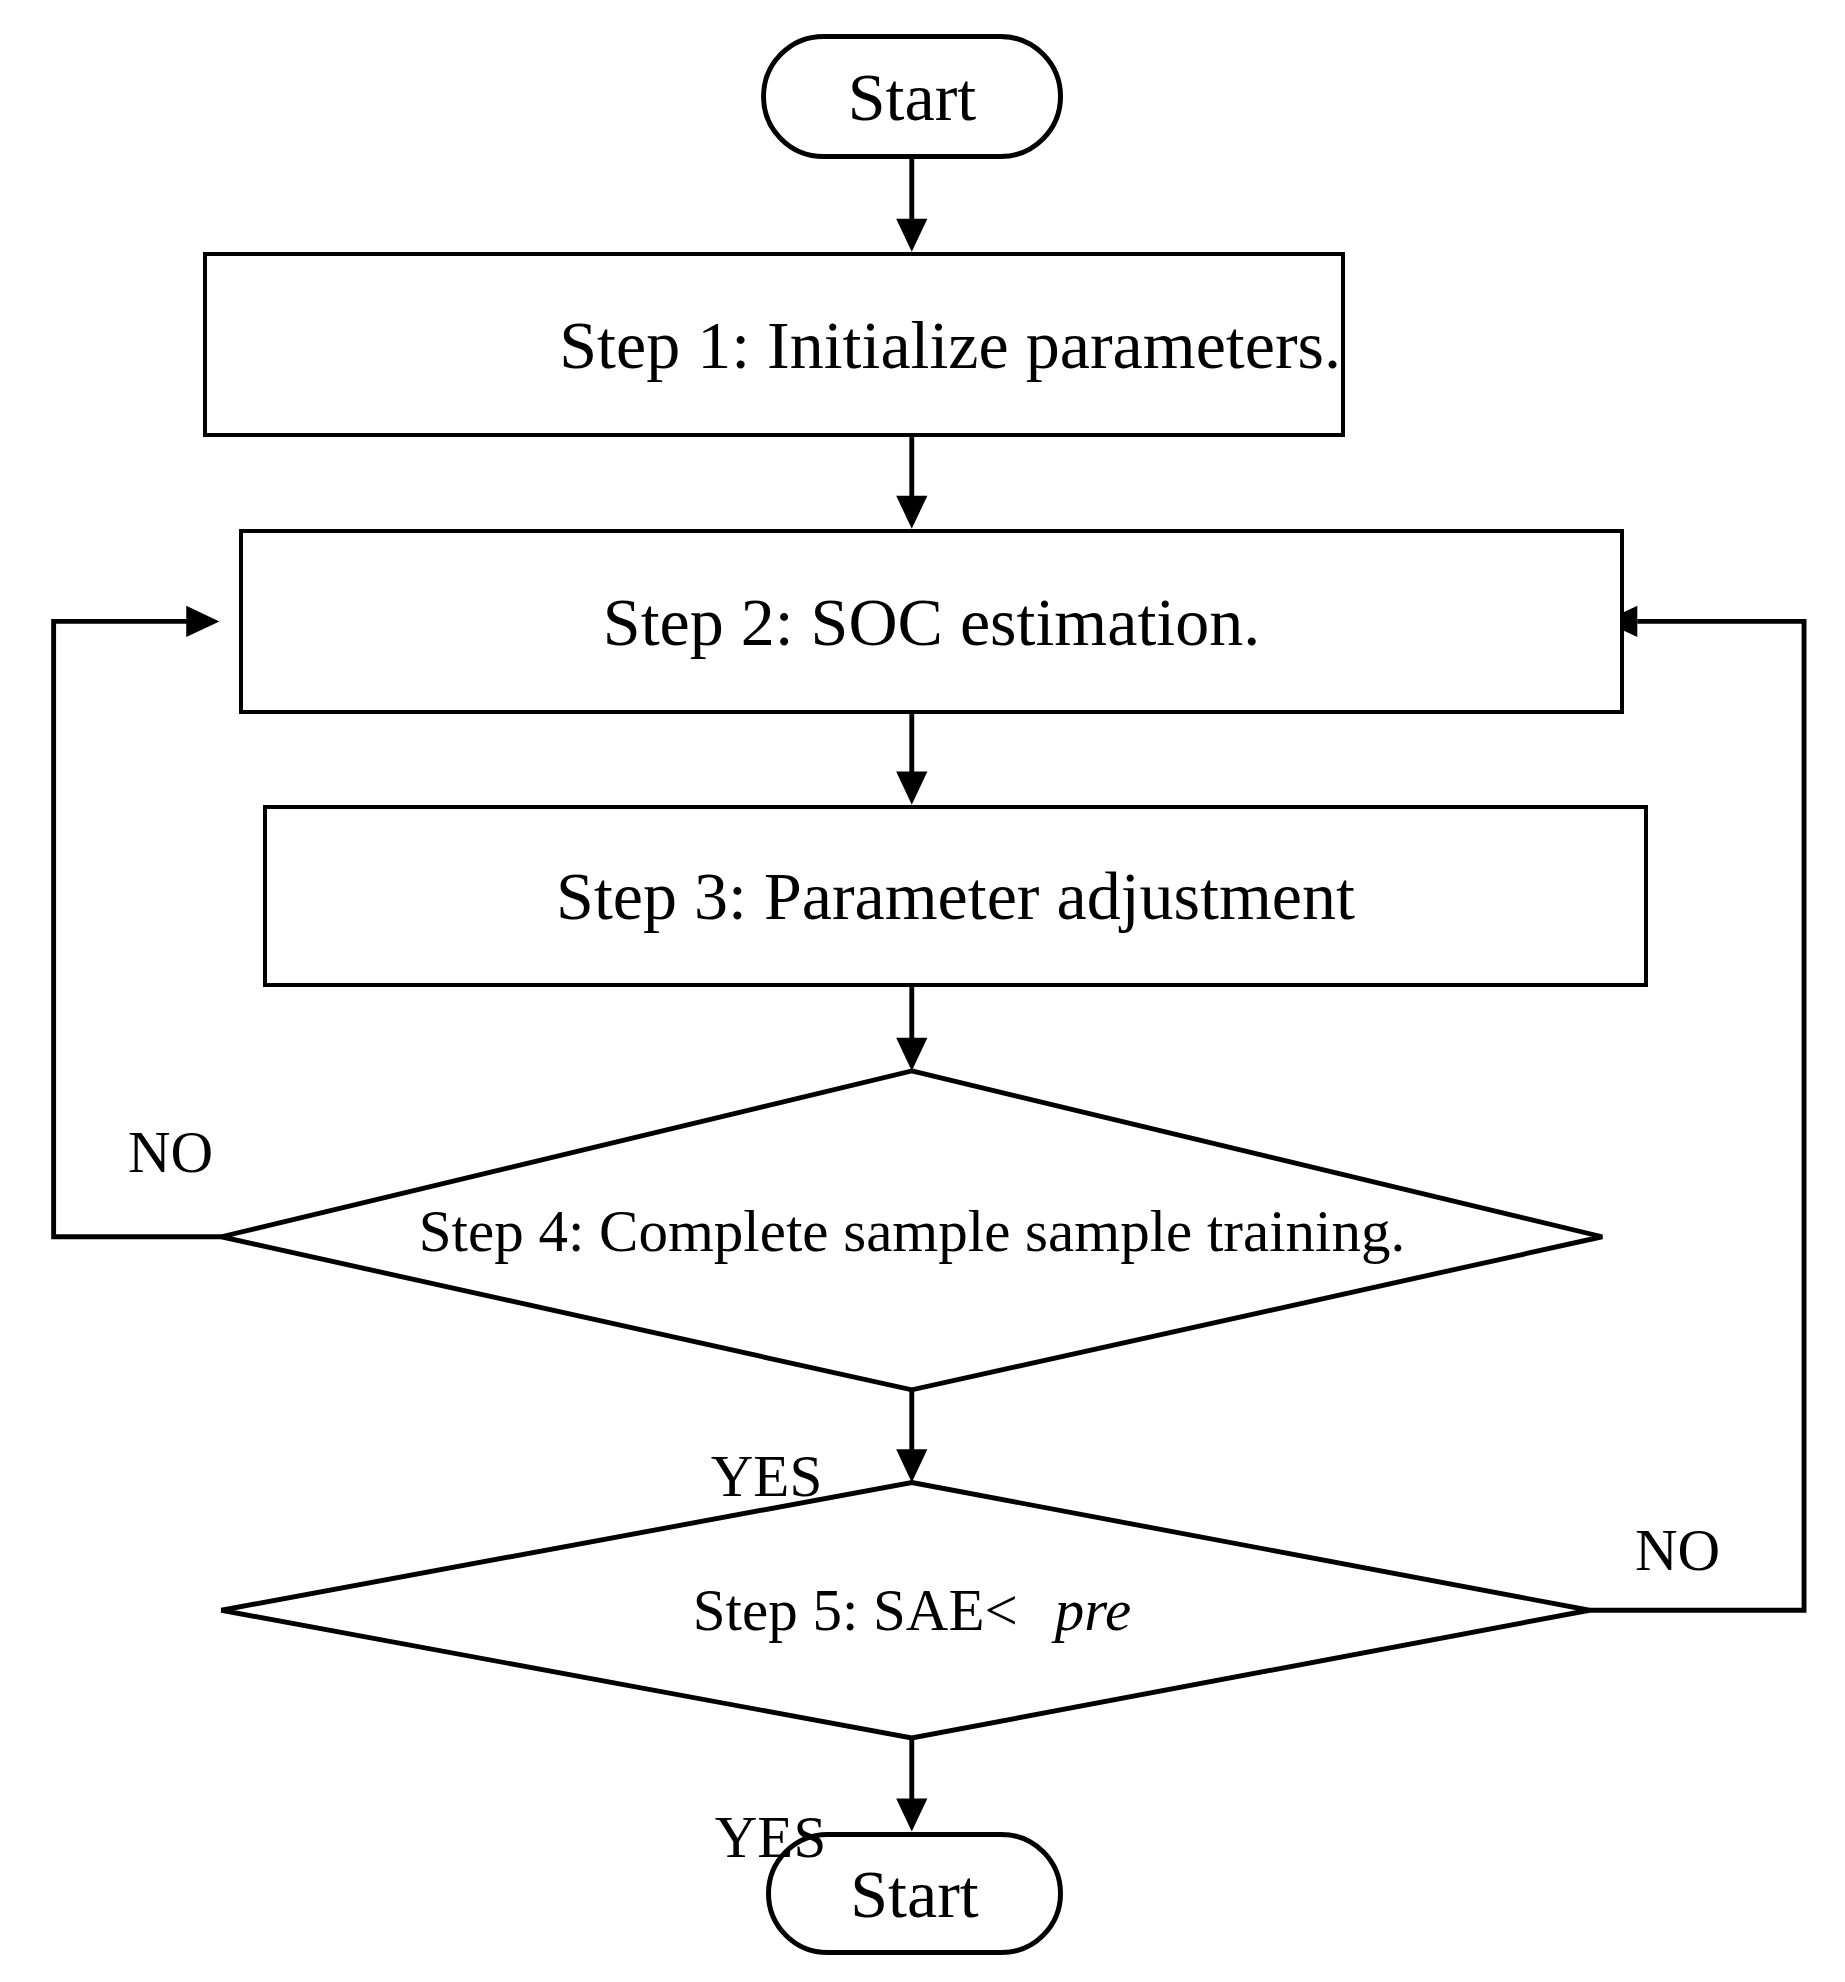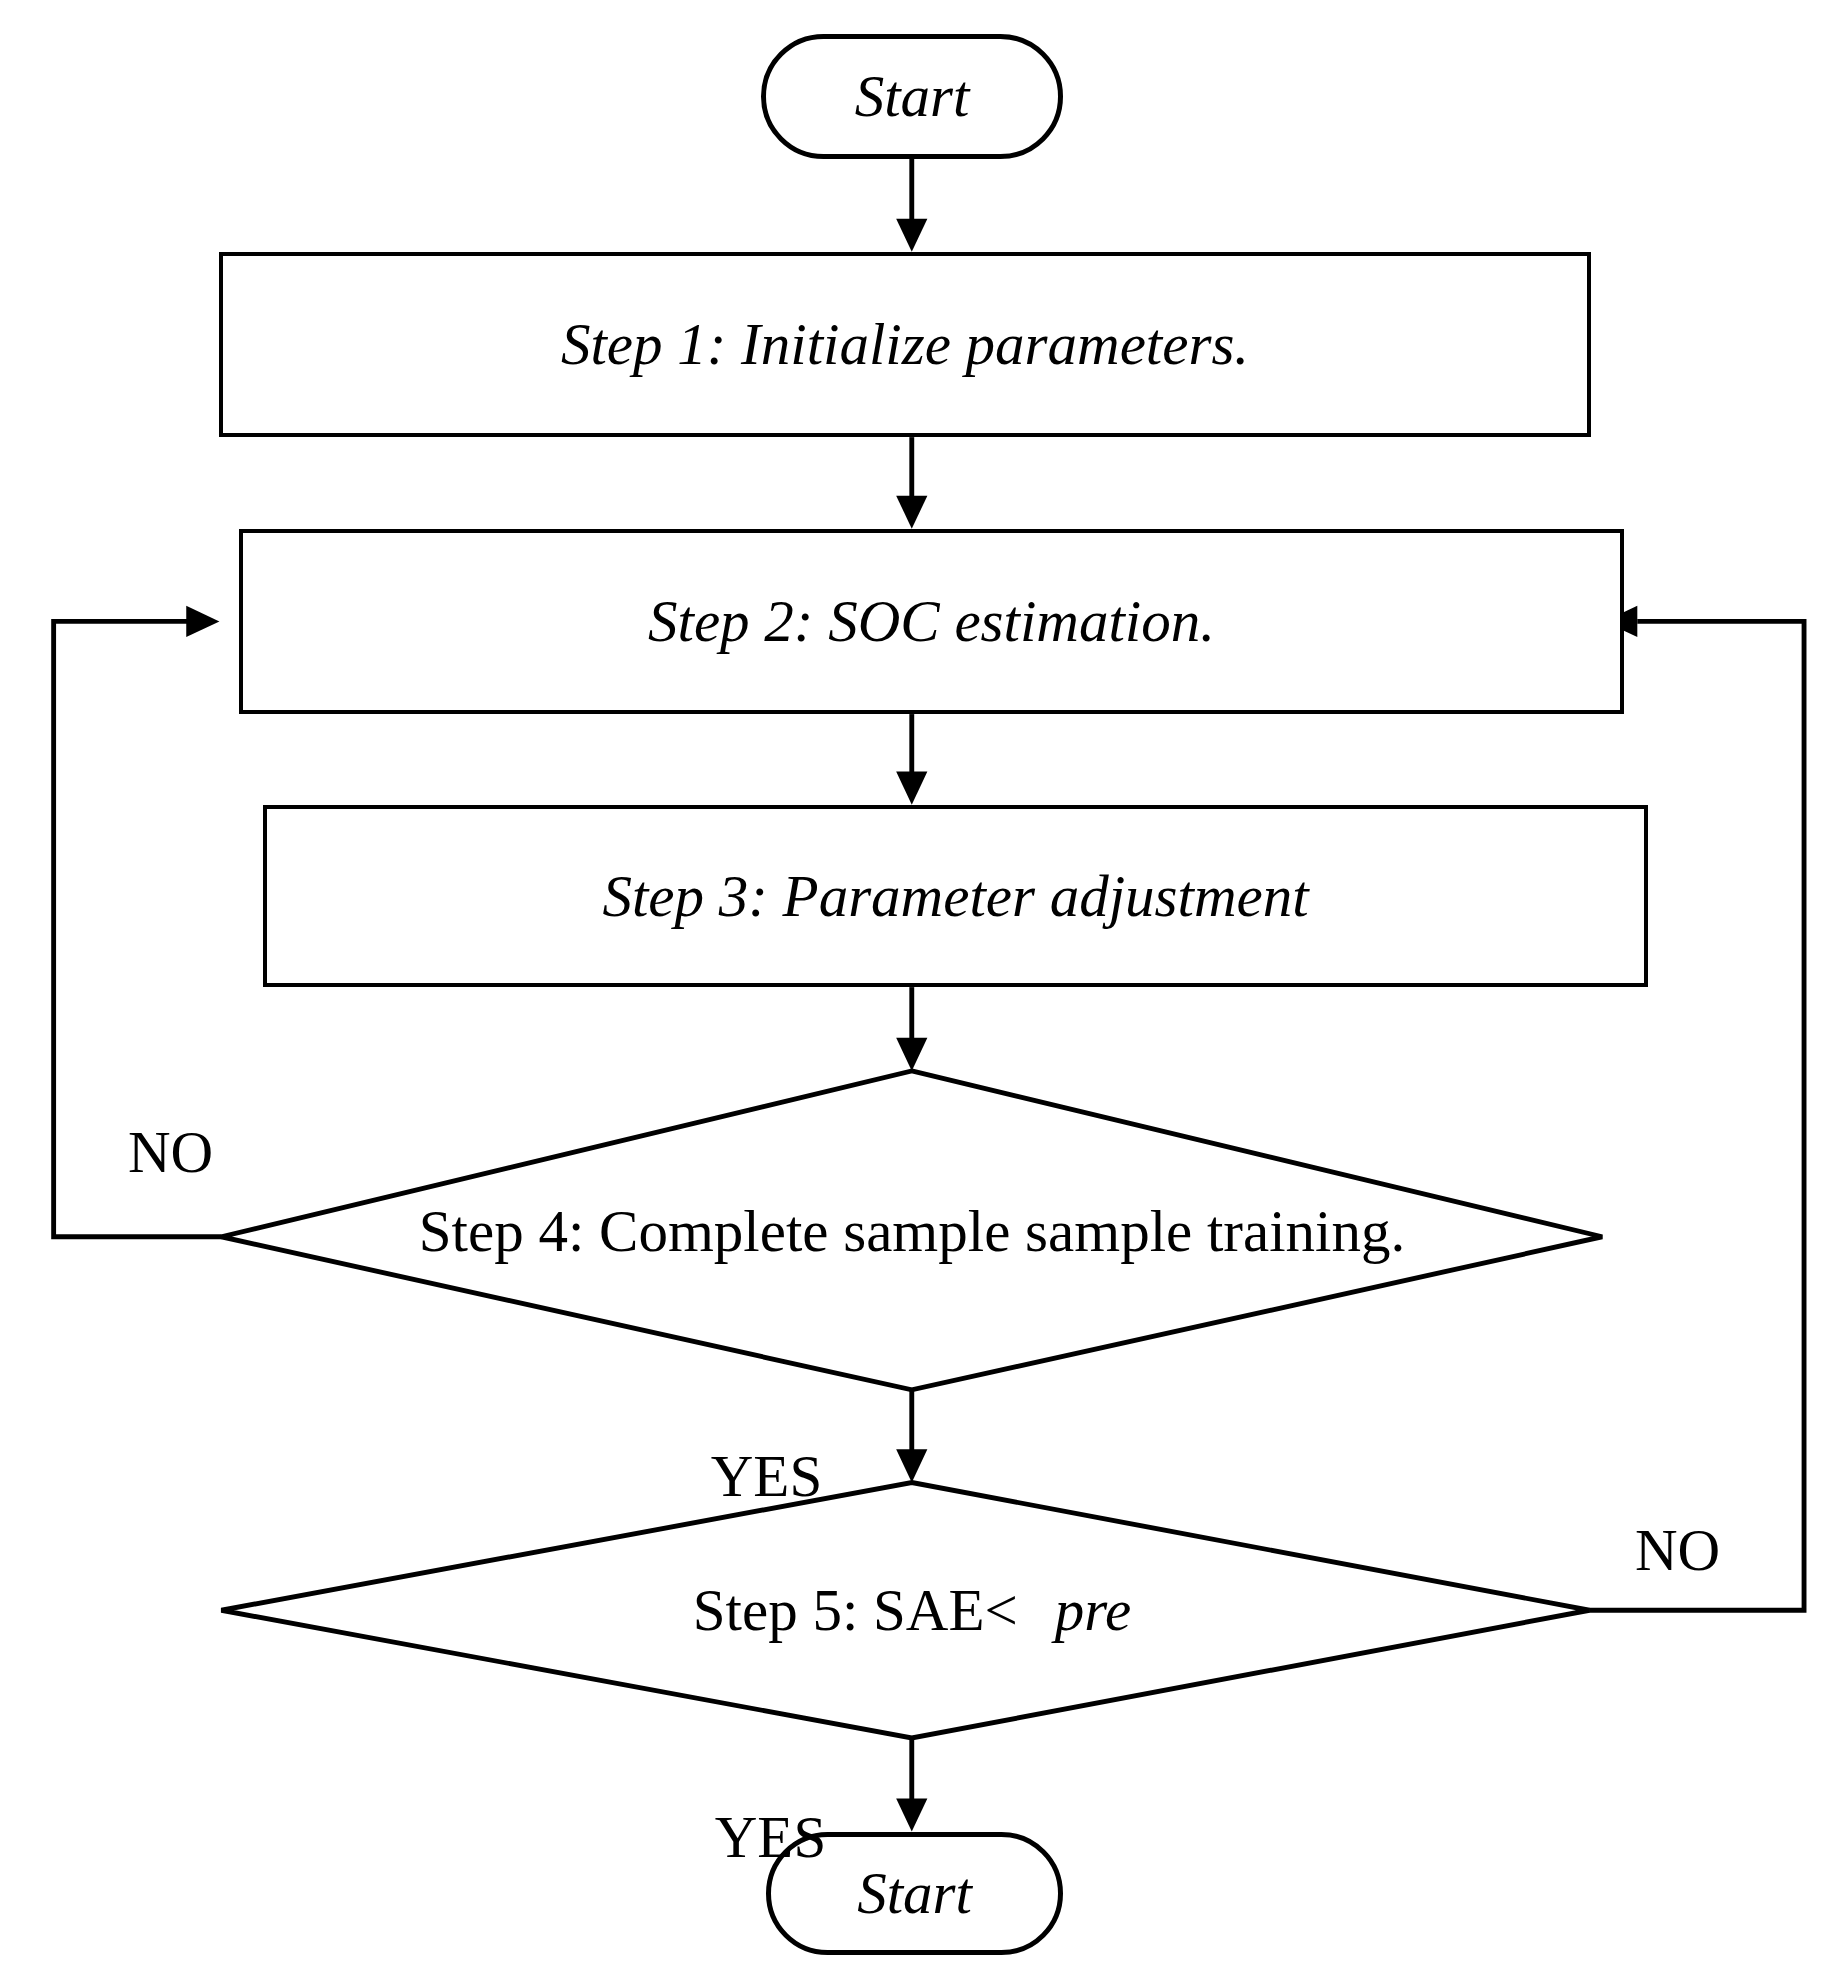--- a/index.html
+++ b/index.html
@@ -21,25 +21,24 @@
     top: 0;
     width: 1845px;
     height: 1983px;
   }
   .node {
     position: absolute;
     display: flex;
     align-items: center;
     justify-content: center;
     box-sizing: border-box;
-    font-size: 59px;
+    font-size: 68px;
     line-height: 1;
     text-align: center;
     background: #ffffff;
-    font-style: italic;
   }
   .terminator {
     border: 5.9px solid #000000;
     border-radius: 68px;
   }
   .process {
     border: 4.9px solid #000000;
   }
   .diamond-label {
     position: absolute;
@@ -100,21 +99,21 @@
     <polygon points="1679,621 1679,653 1645,637" fill="#000000" stroke="none"></polygon>
 
     <polygon points="935,1098 1643,1268 935,1425 227,1268" fill="#ffffff" stroke="#000000" stroke-width="5"></polygon>
     <polygon points="935,1520 1630,1651 935,1782 227,1651" fill="#ffffff" stroke="#000000" stroke-width="5"></polygon>
   </svg>
 
   <div class="node terminator" style="left:761px; top:34px; width:302px; height:125px;">
     <span>Start</span>
   </div>
 
-  <div class="node process" style="left:219px; top:252px; width:1372px; height:185px;">
+  <div class="node process" style="left:203px; top:252px; width:1142px; height:185px;justify-content:flex-end;">
     <span>Step 1: Initialize parameters.</span>
   </div>
 
   <div class="node process" style="left:219px; top:529px; width:1385px; height:185px;margin-left:20px;">
     <span>Step 2: SOC estimation.</span>
   </div>
 
   <div class="node process" style="left:219px; top:805px; width:1385px; height:182px;margin-left:44px;">
     <span>Step 3: Parameter adjustment</span>
   </div>

